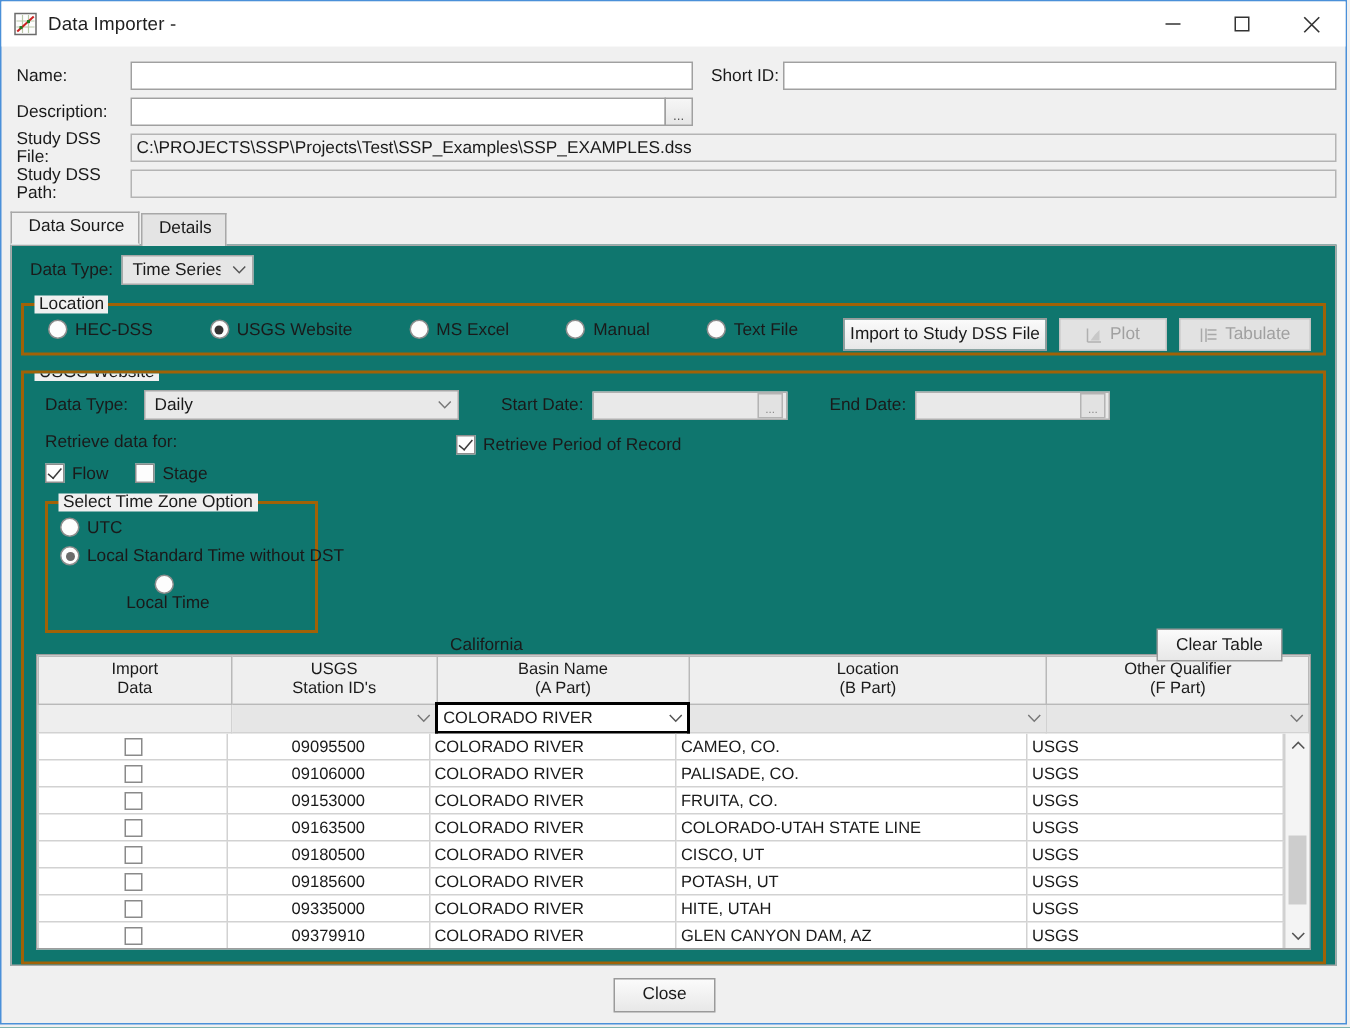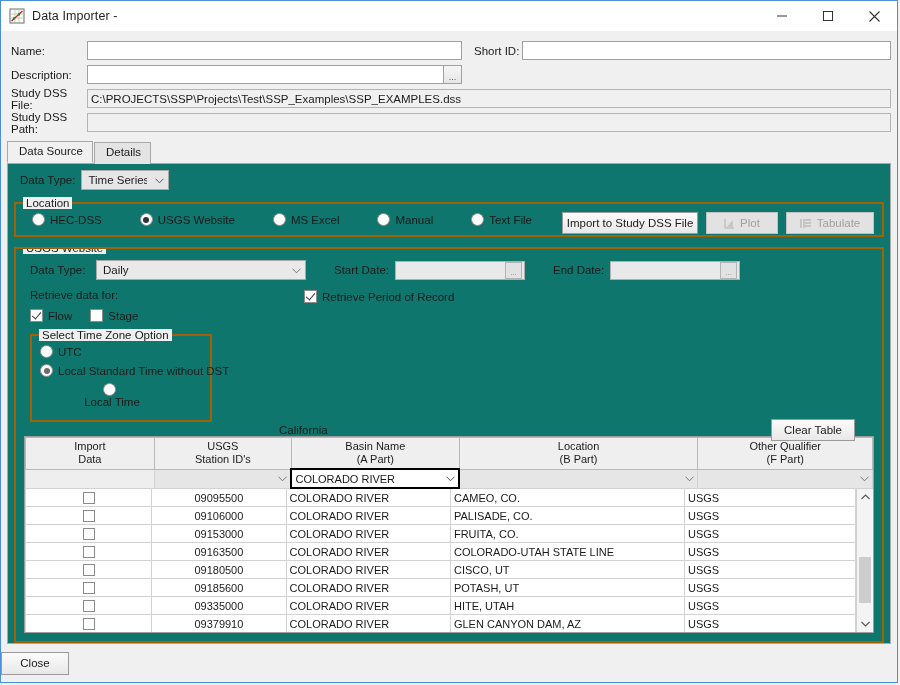--- a/index.html
+++ b/index.html
@@ -371,36 +371,36 @@
     background: #cdcdcd;
     height: 46px;
     top: 52px;
   }
   
   .bottom {
     height: 38px;
     flex: 0 0 auto;
     display: flex;
     align-items: center;
-    justify-content: flex-start;
+    justify-content: center;
     padding-right: 12px;
   }
   .btn.close-btn { width: 68px; height: 23px; }
   .tz-group { width: 182px; }
   .tz-item { margin-bottom: 6px; }
   .tz-item:last-child { margin-bottom: 4px; flex-direction: column; }
   .row-actions {
     display: flex;
     align-items: center;
     margin-top: 8px;
     position: relative;
   }
   .state-label {
     position: absolute;
-    left: 255px;
+    left: 276px;
     font-size: 11.5px;
   }
   .clear-btn { position: absolute; right: 19px; width: 84px; }
 </style>
 </head>
 <body>
 
 <div class="window">
 
   <div class="titlebar">

